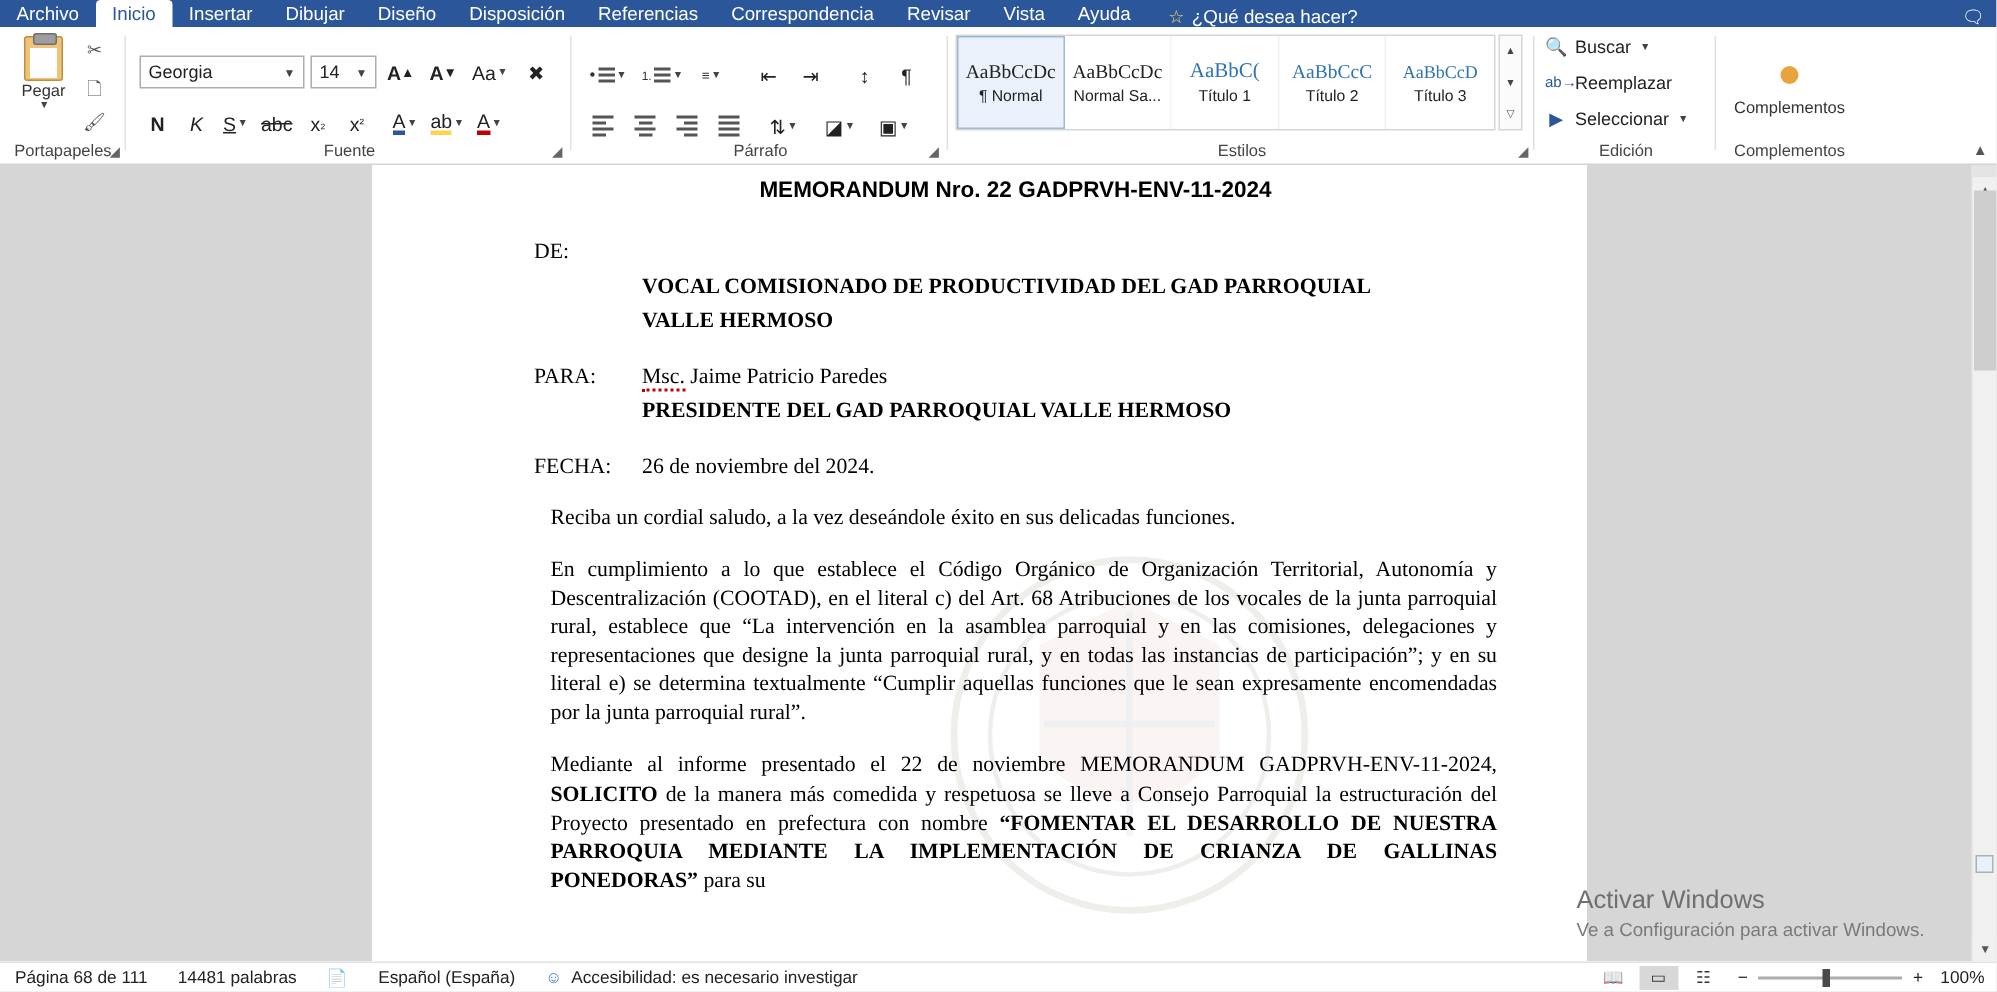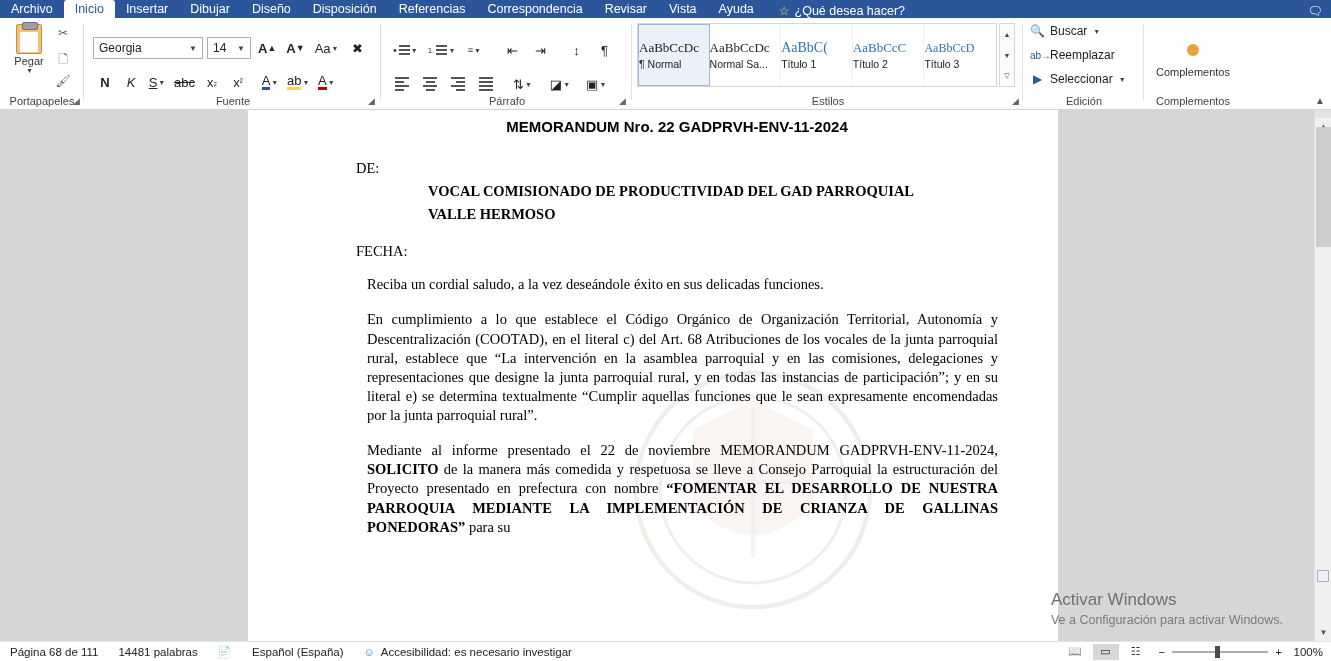--- a/index.html
+++ b/index.html
@@ -93,21 +93,21 @@
   .align i { display: block; height: 2px; background: #555; margin: 2px 0; }
 
   
   #g-styles { left: 633px; width: 390px; }
   .styles-gallery {
     position: absolute; top: 5px; left: 4px; width: 360px; height: 64px;
     border: 1px solid #d6d6d6; background: #ffffff; display: flex;
   }
   .style-item {
     width: 72px; height: 62px; display: flex; flex-direction: column;
-    align-items: flex-start; justify-content: center; gap: 2px; border-right: 1px solid #f2f2f2;
+    align-items: center; justify-content: center; gap: 2px; border-right: 1px solid #f2f2f2;
   }
   .style-item.sel { border: 1px solid #9fb8d8; background: #eaf1fb; }
   .style-prev { font-size: 13px; color: #222; font-family: "Liberation Serif", serif; }
   .style-prev.h1 { font-size: 14px; color: #2e74b5; }
   .style-prev.h2 { font-size: 13px; color: #2e74b5; }
   .style-prev.h3 { font-size: 12px; color: #2e74b5; }
   .style-name { font-size: 10.5px; color: #222; white-space: nowrap; }
   .style-scroll {
     position: absolute; top: 5px; left: 366px; width: 16px; height: 64px;
     border: 1px solid #d6d6d6; background: #fbfbfb; display: flex; flex-direction: column;
@@ -478,23 +478,34 @@
           <div class="fld">
             <div class="k"></div>
             <div class="v v-bold">VOCAL COMISIONADO DE PRODUCTIVIDAD DEL GAD PARROQUIAL</div>
           </div>
           <div class="fld">
             <div class="k"></div>
             <div class="v v-bold">VALLE HERMOSO</div>
           </div>
         </div>
 
+        <div class="blk">
+          <div class="fld">
+            <div class="k">PARA:</div>
+            <div class="v"><span class="underline-red">Msc.</span> <span>Jaime Patricio Paredes</span></div>
+          </div>
+          <div class="fld">
+            <div class="k"></div>
+            <div class="v v-bold">PRESIDENTE DEL GAD PARROQUIAL VALLE HERMOSO</div>
+          </div>
+        </div>
 
         <div class="fld" style="margin-bottom:14px;">
           <div class="k">FECHA:</div>
+          <div class="v">26 de noviembre del 2024.</div>
         </div>
 
 
         <p class="para">Reciba un cordial saludo, a la vez deseándole éxito en sus delicadas funciones.</p>
         <p class="para">En cumplimiento a lo que establece el Código Orgánico de Organización Territorial, Autonomía y Descentralización (COOTAD), en el literal c) del Art. 68 Atribuciones de los vocales de la junta parroquial rural, establece que “La intervención en la asamblea parroquial y en las comisiones, delegaciones y representaciones que designe la junta parroquial rural, y en todas las instancias de participación”; y en su literal e) se determina textualmente “Cumplir aquellas funciones que le sean expresamente encomendadas por la junta parroquial rural”.</p>
         <p class="para"><span>Mediante al informe presentado el 22 de noviembre MEMORANDUM GADPRVH-ENV-11-2024, </span><b>SOLICITO</b><span> de la manera más comedida y respetuosa se lleve a Consejo Parroquial la estructuración del Proyecto presentado en prefectura con nombre </span><b>“FOMENTAR EL DESARROLLO DE NUESTRA PARROQUIA MEDIANTE LA IMPLEMENTACIÓN DE CRIANZA DE GALLINAS PONEDORAS”</b><span> para su</span></p>
       </div>
     </div>
 
     <div class="activar">

